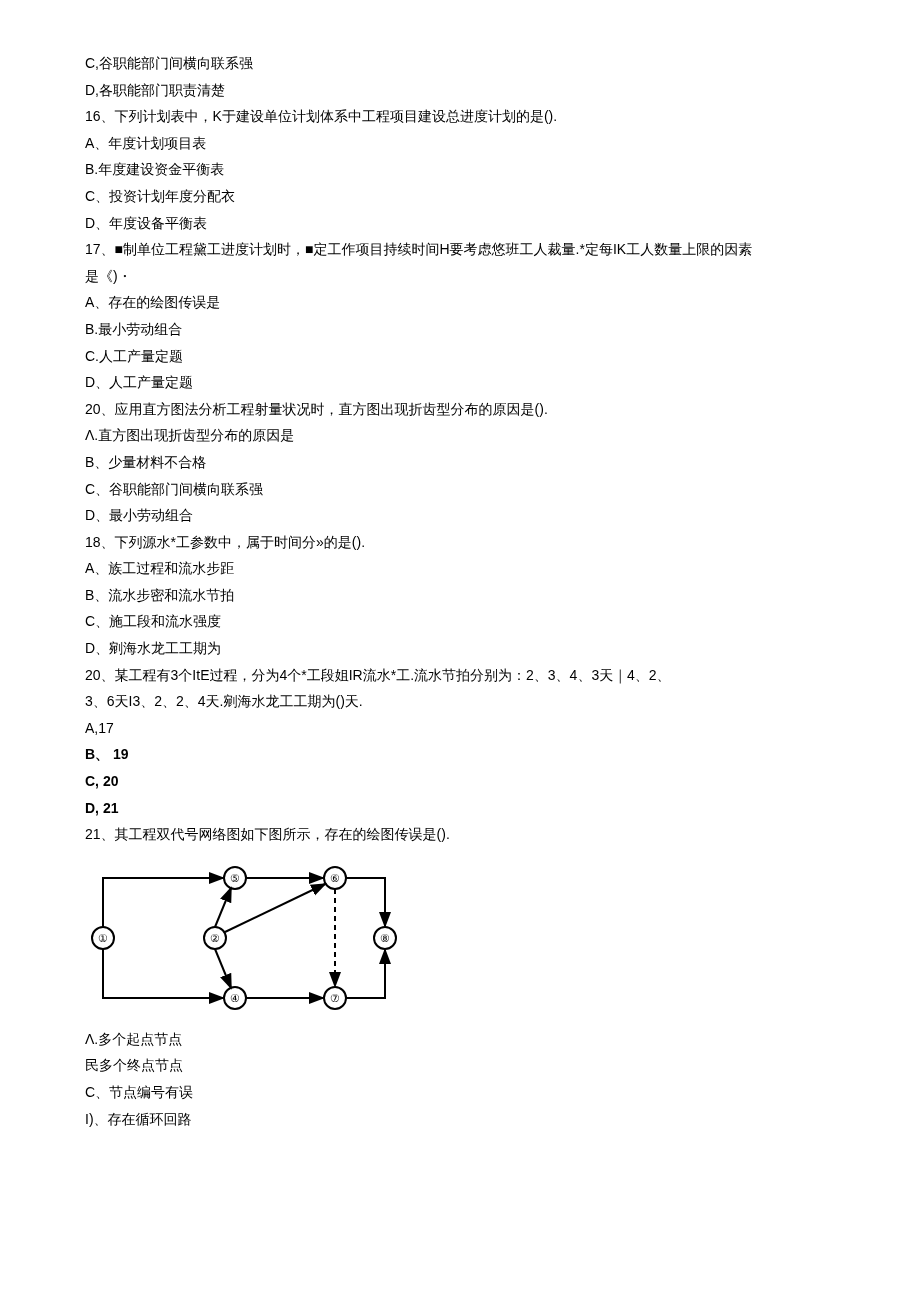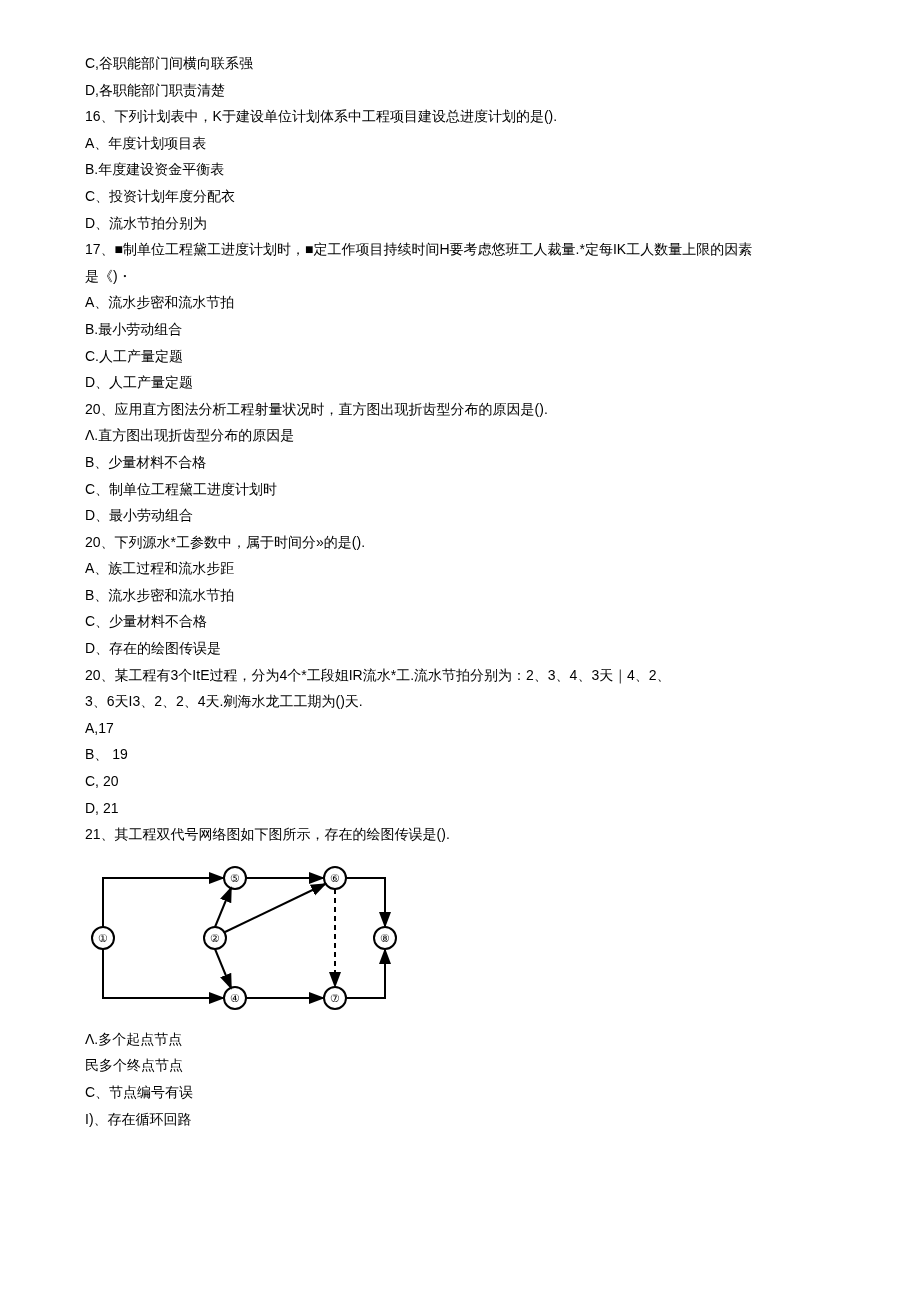--- a/index.html
+++ b/index.html
@@ -6,56 +6,56 @@
     body {
       font-family: "Microsoft YaHei", SimSun, Arial, sans-serif;
       font-size: 14px;
       line-height: 1.9;
       color: #000;
       background: #fff;
       padding: 50px 85px;
       width: 920px;
     }
     .line { display: block; }
-    .bold { font-weight: normal; }
+    .bold { font-weight: bold; }
     .diagram {
       margin: 10px 0 8px 0;
     }
     svg { display: block; }
   </style>
 </head>
 <body>
 
 <span class="line">C,谷职能部门间横向联系强</span>
 <span class="line">D,各职能部门职责清楚</span>
 
 <span class="line">16、下列计划表中，K于建设单位计划体系中工程项目建设总进度计划的是().</span>
 <span class="line">A、年度计划项目表</span>
 <span class="line">B.年度建设资金平衡表</span>
 <span class="line">C、投资计划年度分配衣</span>
-<span class="line">D、流水节拍分别为</span>
+<span class="line">D、年度设备平衡表</span>
 
 <span class="line">17、■制单位工程黛工进度计划时，■定工作项目持续时间H要考虑悠班工人裁量.*定每IK工人数量上限的因素</span>
 <span class="line">是《)・</span>
-<span class="line">A、流水步密和流水节拍</span>
+<span class="line">A、存在的绘图传误是</span>
 <span class="line">B.最小劳动组合</span>
 <span class="line">C.人工产量定题</span>
 <span class="line">D、人工产量定题</span>
 
 <span class="line">20、应用直方图法分析工程射量状况时，直方图出现折齿型分布的原因是().</span>
 <span class="line">Λ.直方图出现折齿型分布的原因是</span>
 <span class="line">B、少量材料不合格</span>
-<span class="line">C、制单位工程黛工进度计划时</span>
+<span class="line">C、谷职能部门间横向联系强</span>
 <span class="line">D、最小劳动组合</span>
 
-<span class="line">20、下列源水*工参数中，属于时间分»的是().</span>
+<span class="line">18、下列源水*工参数中，属于时间分»的是().</span>
 <span class="line">A、族工过程和流水步距</span>
 <span class="line">B、流水步密和流水节拍</span>
-<span class="line">C、少量材料不合格</span>
-<span class="line">D、存在的绘图传误是</span>
+<span class="line">C、施工段和流水强度</span>
+<span class="line">D、剜海水龙工工期为</span>
 
 <span class="line">20、某工程有3个ItE过程，分为4个*工段姐IR流水*工.流水节拍分别为：2、3、4、3天｜4、2、</span>
 <span class="line">3、6天I3、2、2、4天.剜海水龙工工期为()天.</span>
 <span class="line">A,17</span>
 <span class="line bold">B、 19</span>
 <span class="line bold">C,    20</span>
 <span class="line bold">D,    21</span>
 
 <span class="line">21、其工程双代号网络图如下图所示，存在的绘图传误是().</span>
 

